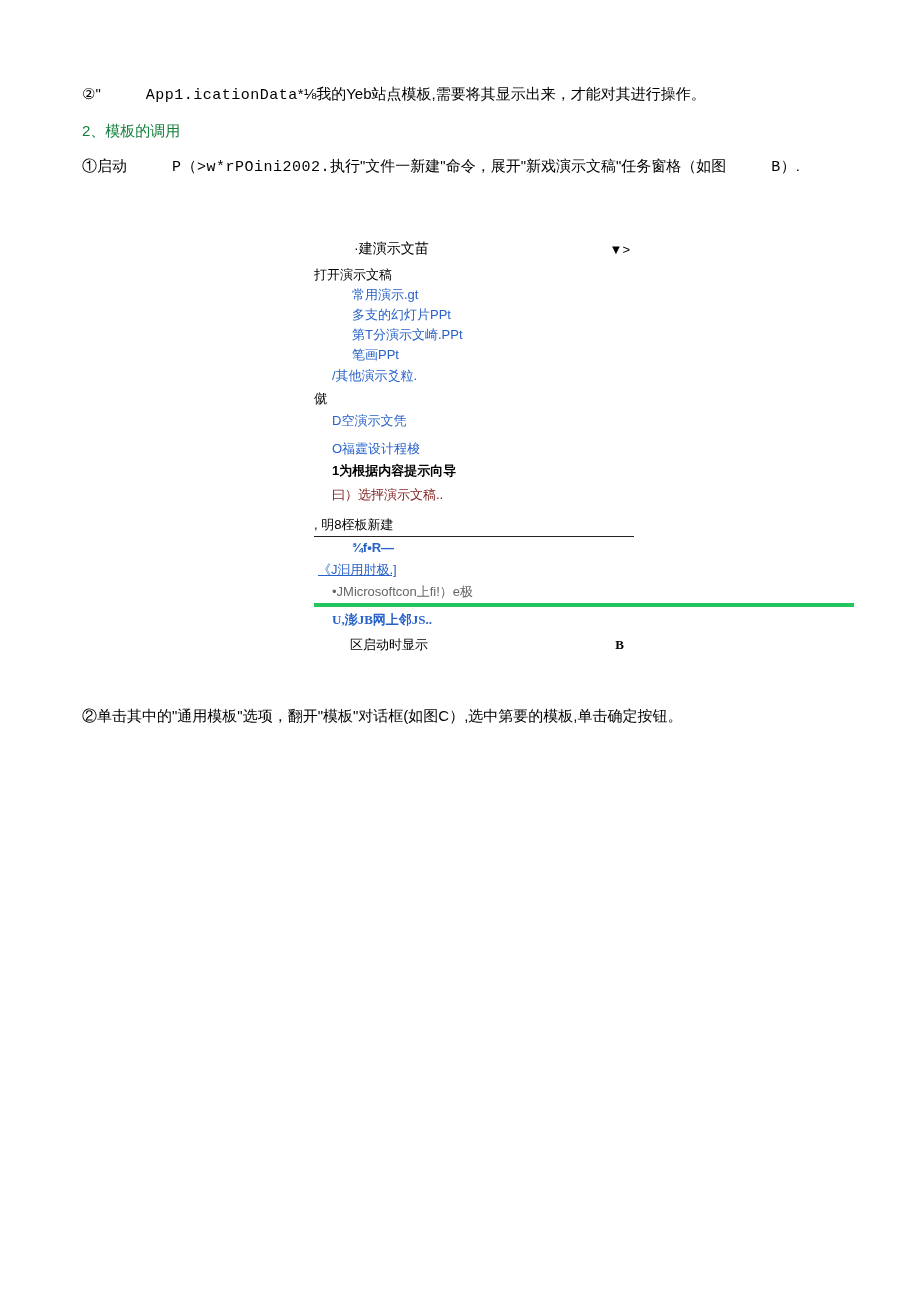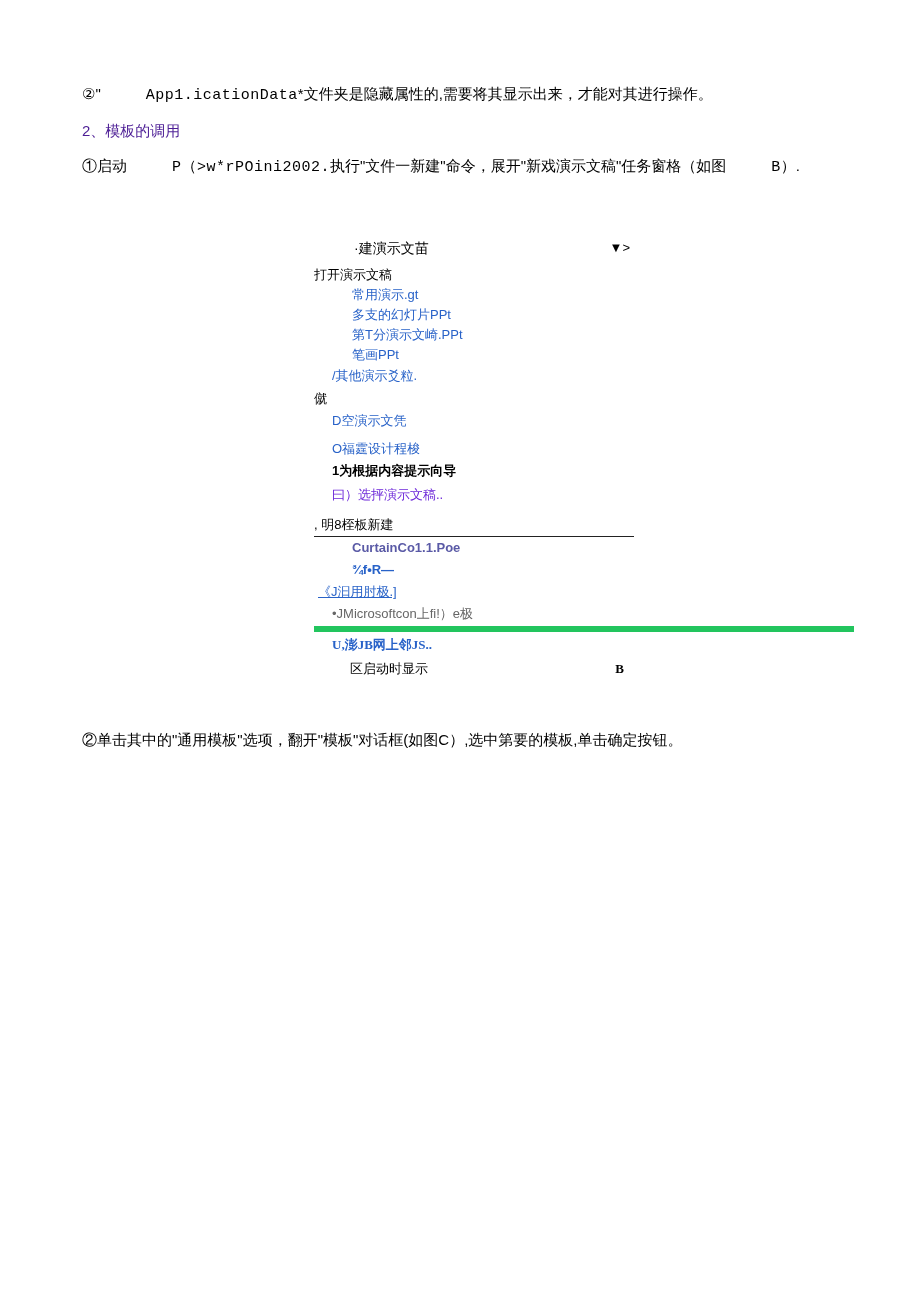--- a/index.html
+++ b/index.html
@@ -7,60 +7,60 @@
     margin: 0;
     padding: 0;
     width: 920px;
     font-family: "Microsoft YaHei", "SimSun", Arial, sans-serif;
     background: #fff;
     color: #000;
   }
   .page { padding: 80px 82px 60px 82px; }
   .para { font-size: 15px; line-height: 1.8; margin: 0 0 8px 0; }
   .mono { font-family: "Courier New", Consolas, monospace; letter-spacing: 0.5px; margin-left: 45px; }
-  .blue { color: #4c1d95; }
+  .blue { color: #15803d; }
   .spacer { height: 46px; }
   .panel {
     width: 320px;
     margin-left: 232px;
     font-size: 14px;
     line-height: 1.7;
   }
   .panel-header {
     display: flex;
     justify-content: space-between;
-    align-items: flex-start;
+    align-items: flex-end;
     padding: 2px 4px 2px 40px;
   }
   .panel-header .right { font-size: 13px; }
   .sect { font-size: 13px; margin-top: 2px; }
   .indent1 { padding-left: 38px; }
   .indent2 { padding-left: 18px; }
   .bold { font-weight: 700; }
-  .olive { color: #6d28d9; }
+  .olive { color: #7f1d1d; }
   .link { color: #2862c8; text-decoration: none; display:block; }
   .small { font-size: 13px; }
   .line-under { border-bottom: 1px solid #222; display:inline-block; width:100%; }
   .row-wide { position: relative; }
   .footer-row {
     display:flex; justify-content:space-between; padding: 2px 10px 2px 36px;
     font-size: 13px;
   }
   .tight { line-height: 1.55; }
   .after-panel { height: 44px; }
   .purple { color: #5a5aa6; }
   .gray { color: #666; }
 </style>
 </head>
 <body>
 
 <div class="page">
 
   <p class="para">
-    <span>②"</span><span class="mono">App1.icationData</span><span>*文件夹是隐藏属性的,需要将其显示出来，才能对其进行操作。</span>
+    <span>②"</span><span class="mono">App1.icationData</span><span>*⅛我的Yeb站点模板,需要将其显示出来，才能对其进行操作。</span>
   </p>
 
   <p class="para blue">2、模板的调用</p>
 
   <p class="para">
     <span>①启动</span><span class="mono">P（&gt;w*rPOini2002.</span><span>执行"文件一新建"命令，展开"新戏演示文稿"任务窗格（如图</span><span class="mono">B</span><span>）.</span>
   </p>
 
   <div class="spacer"></div>
 
@@ -106,31 +106,28 @@
     <div class="sect">
       <a class="indent2 small olive" style="display:block;">
         <span>曰）选抨演示文稿..</span>
       </a>
     </div>
 
     <div class="sect">
       <div style="margin-top:8px;">
         <span class="line-under">, 明8桎板新建</span>
       </div>
-      <a class="indent1 small bold purple" style="display:block;">
-        <span>CurtainCo1.1.Poe</span>
-      </a>
       <a class="link indent1 small bold">
         <span>¾f•R—</span>
       </a>
       <a class="link small" style="text-decoration:underline; padding-left:4px;">
         <span>《J汩用肘极.]</span>
       </a>
       <div class="row-wide">
-        <span class="indent2 small gray" style="display:inline-block; border-bottom:6px solid #22c55e; width:540px;">
+        <span class="indent2 small gray" style="display:inline-block; border-bottom:4px solid #22c55e; width:540px;">
           <span>•JMicrosoftcon上fi!）e极</span>
         </span>
       </div>
     </div>
 
     <div class="sect" style="font-family:Liberation Serif, serif;">
       <a class="link indent2 small bold">
         <span>U,澎JB网上邻JS..</span>
       </a>
       <div class="footer-row">

